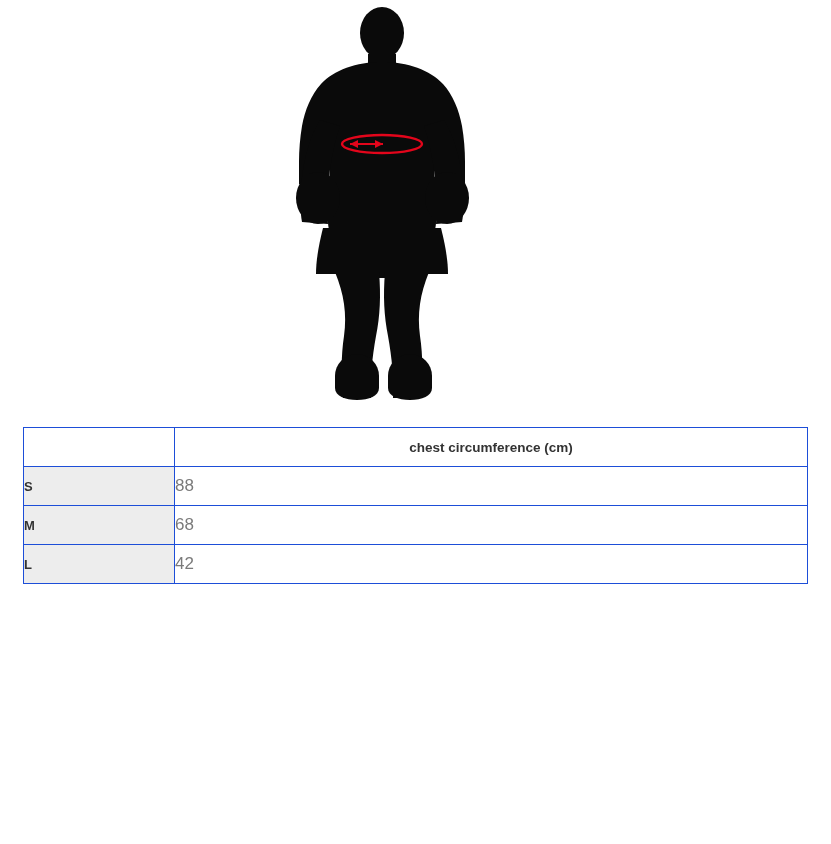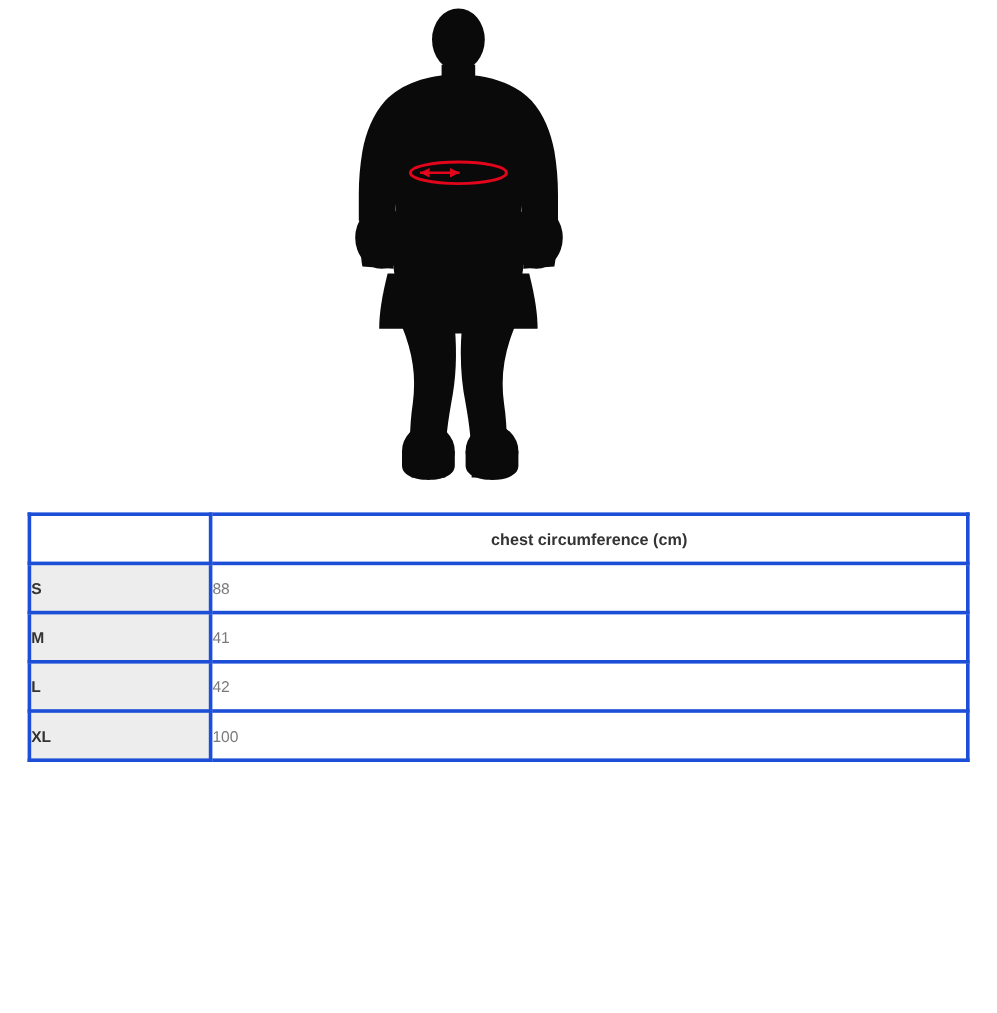--- a/index.html
+++ b/index.html
@@ -38,21 +38,21 @@
     margin: 23px auto 0 auto;
   }
   table.size-table {
     width: 100%;
     border-collapse: collapse;
     table-layout: fixed;
     font-size: 13px;
   }
   table.size-table th,
   table.size-table td {
-    border: 3px solid #1d4ed8;
+    border: 1px solid #1d4ed8;
     height: 38px;
     padding: 0;
     vertical-align: middle;
   }
   .col-size { width: 151px; }
   thead th.head-blank {
     background: #ffffff;
   }
   thead th.head-metric {
     background: #ffffff;
@@ -62,21 +62,21 @@
   }
   tbody td.size-cell {
     background: #ededed;
     color: #333333;
     font-weight: bold;
     font-size: 13px;
   }
   tbody td.value-cell {
     background: #ffffff;
     color: #7a7a7a;
-    font-size: 13px;
+    font-size: 17px;
     font-weight: normal;
   }
 </style>
 </head>
 <body>
 
 <div class="page">
 
   <div class="figure-area">
     <svg class="figure-svg" width="430" height="400" viewBox="0 0 430 400" aria-hidden="true">
@@ -180,27 +180,23 @@
           <th class="head-metric">chest circumference (cm)</th>
         </tr>
       </thead>
       <tbody>
         <tr>
           <td class="size-cell">S</td>
           <td class="value-cell">88</td>
         </tr>
         <tr>
           <td class="size-cell">M</td>
-          <td class="value-cell">41</td>
+          <td class="value-cell">68</td>
         </tr>
         <tr>
           <td class="size-cell">L</td>
           <td class="value-cell">42</td>
-        </tr>
-        <tr>
-          <td class="size-cell">XL</td>
-          <td class="value-cell">100</td>
         </tr>
       </tbody>
     </table>
   </div>
 
 </div>
 
 </body></html>

